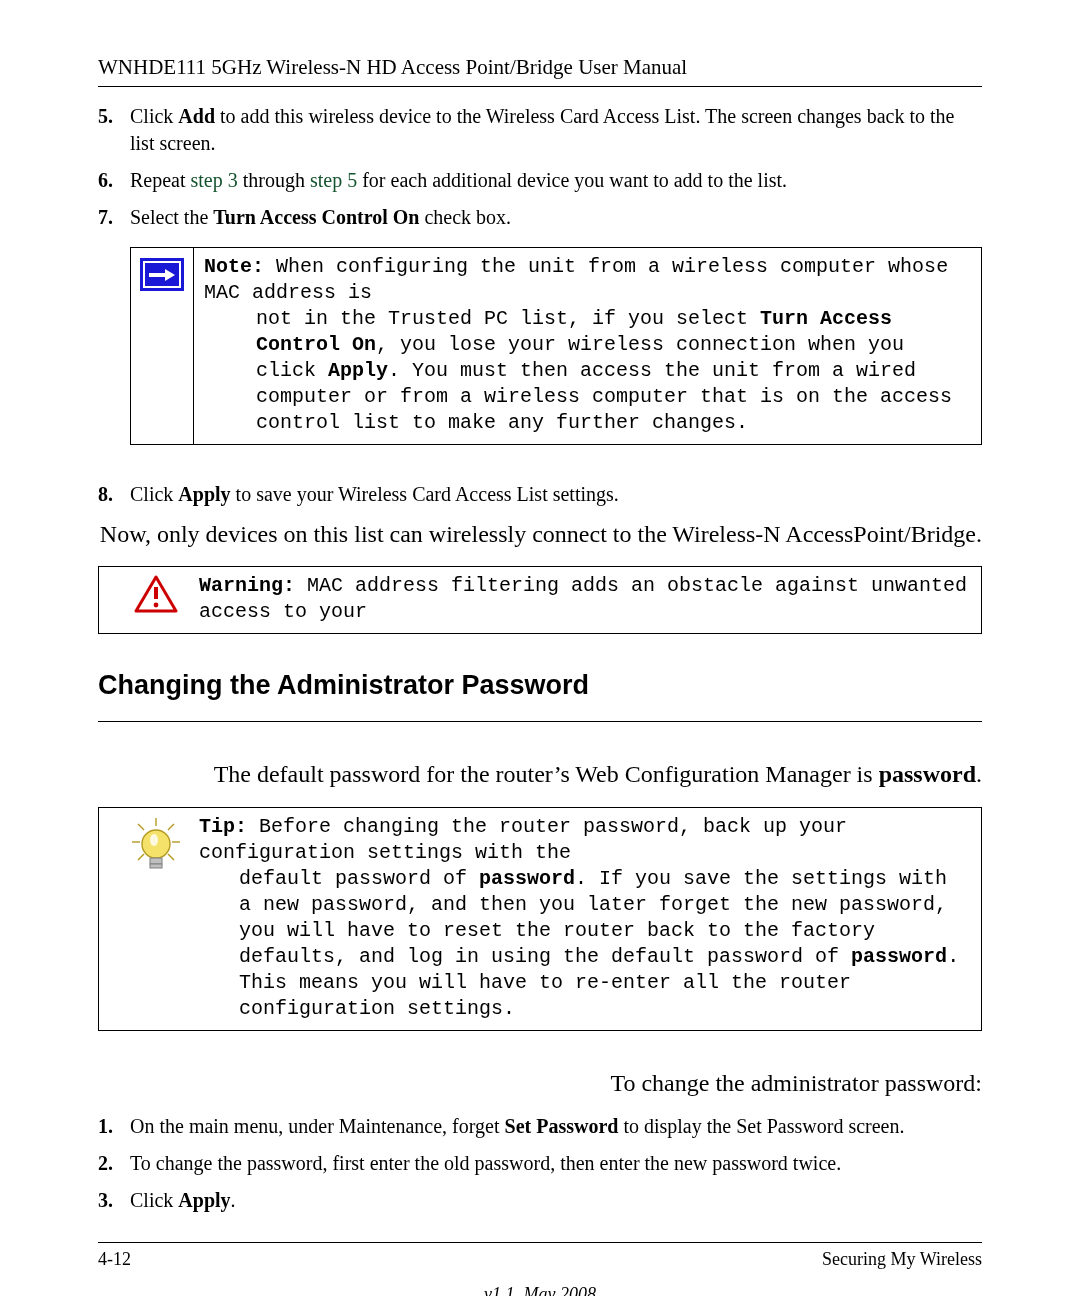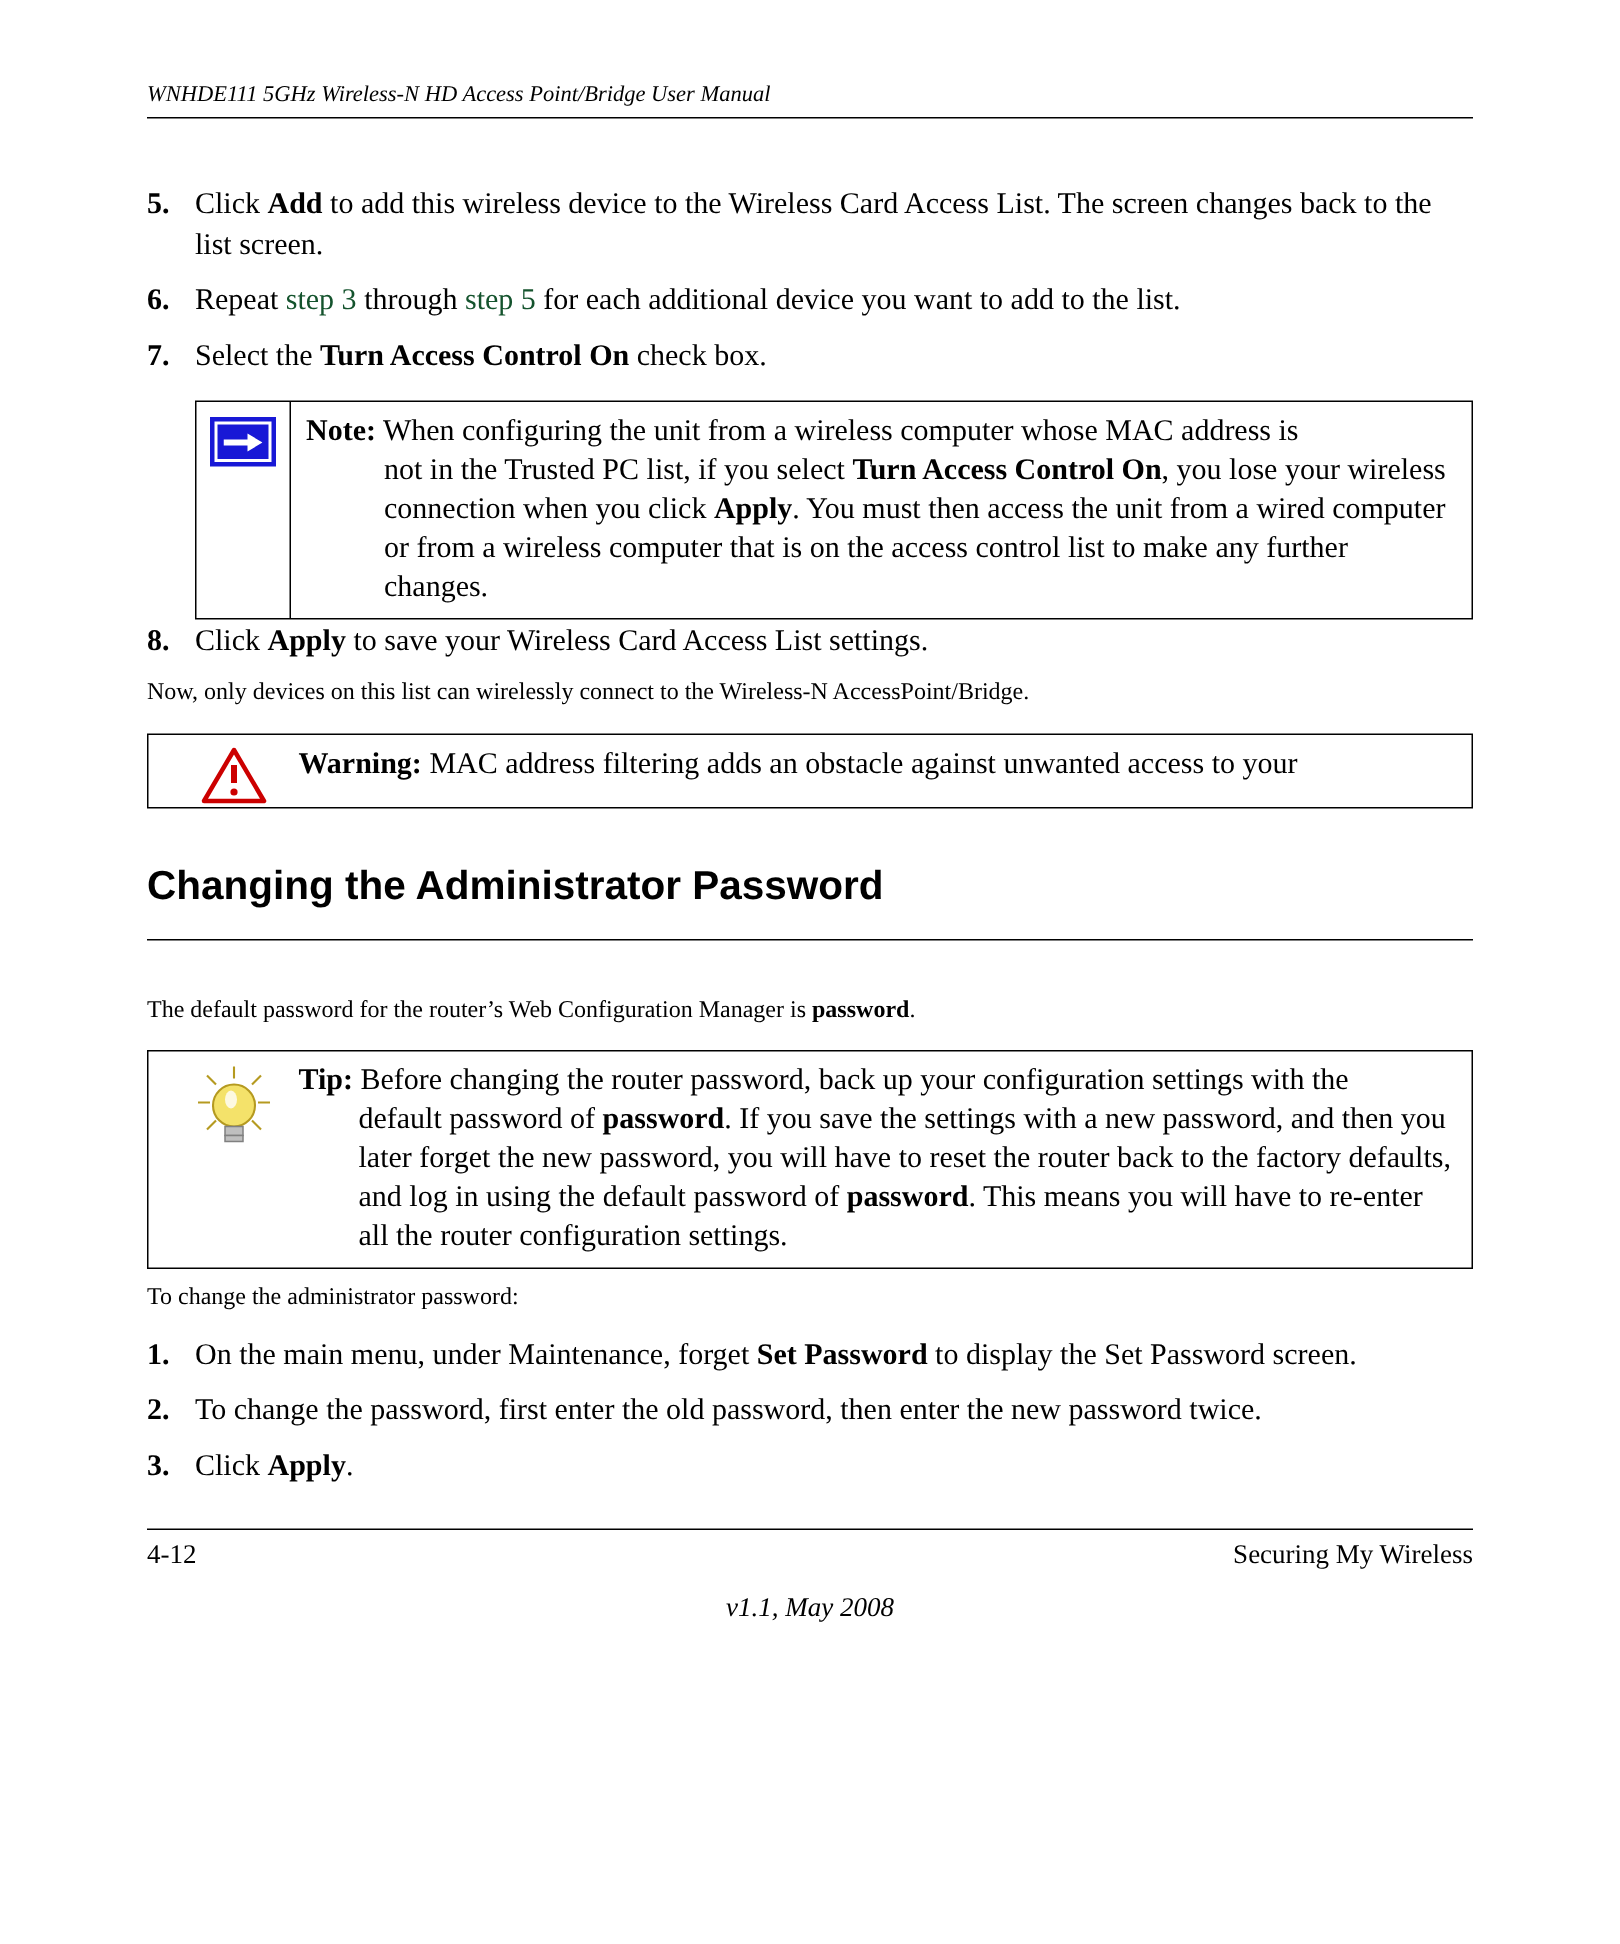--- a/index.html
+++ b/index.html
@@ -12,25 +12,24 @@
     height: 1296px;
     box-sizing: border-box;
   }
   .page {
     padding: 55px 98px 40px 98px;
     box-sizing: border-box;
     height: 100%;
     position: relative;
   }
   .running-header {
-    font-style: italic;
-    font-size: 15px;
+    font-size: 21px;
     padding-bottom: 6px;
     border-bottom: 1.5px solid #000;
-    margin-bottom: 44px;
+    margin-bottom: 16px;
   }
   ol.steps {
     list-style: none;
     padding: 0;
     margin: 0;
     font-size: 20px;
     line-height: 1.35;
   }
   ol.steps > li {
     margin: 0 0 10px 0;
@@ -40,22 +39,23 @@
   ol.steps > li .num {
     position: absolute;
     left: 0;
     top: 0;
     font-weight: bold;
   }
   .link { color: #14532d; }
   b { font-weight: bold; }
   .callout {
     border: 1.4px solid #000;
-    margin: 16px 0 1px 32px;
+    margin: 16px 0 36px 32px;
     display: flex;
+    font-family: Liberation Mono, monospace;
   }
   .callout.full {
     margin-left: 0;
     padding-left: 24px;
   }
   .callout .icon-cell {
     width: 62px;
     border-right: 1.4px solid #000;
     display: flex;
     align-items: flex-start;
@@ -72,23 +72,24 @@
   .callout .hang-label {
     font-weight: bold;
   }
   .callout .hang-body {
     display: block;
     padding-left: 52px;
   }
   .callout.warn .hang-body { padding-left: 86px; }
   .callout.tip .hang-body { padding-left: 40px; }
   .para {
-    font-size: 16px;
+    font-size: 24px;
     line-height: 1.35;
     margin: 8px 0 14px 0;
+    text-align: right;
   }
   h2.section {
     font-family: Arial, Helvetica, sans-serif;
     font-weight: bold;
     font-size: 27px;
     margin: 36px 0 0 0;
     padding-bottom: 20px;
     border-bottom: 1.5px solid #000;
   }
   .section-gap { height: 28px; }

